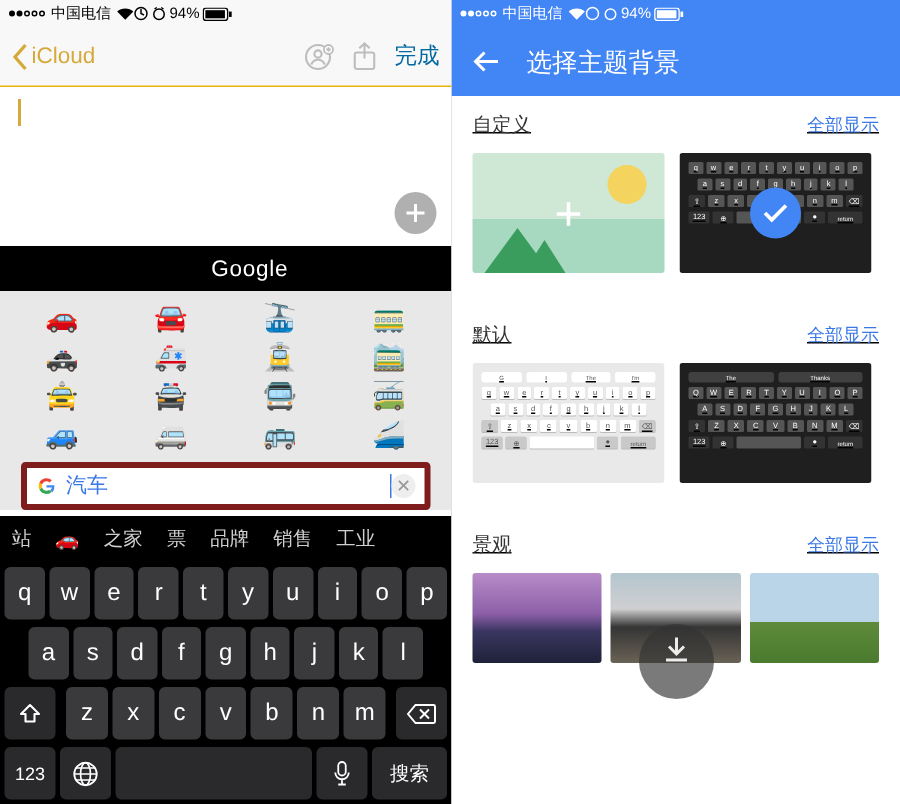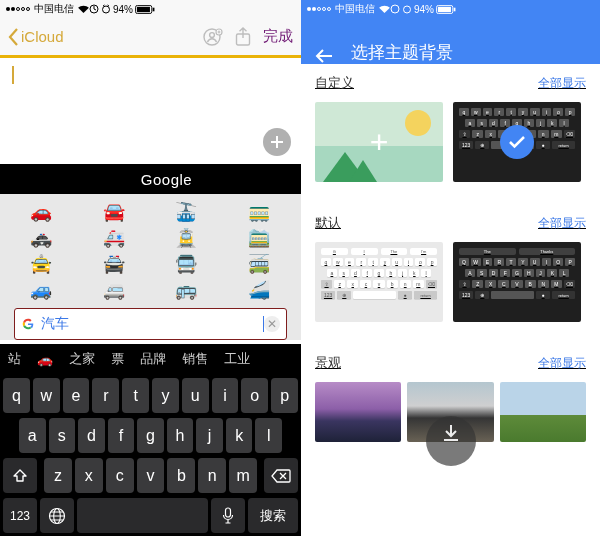--- a/index.html
+++ b/index.html
@@ -12,58 +12,58 @@
   .left .status { background:#f8f8f8; color:#000; }
   .right .status { background:#4285f4; color:#fff; }
   .dots { display:flex; gap:1px; margin-right:4px; }
   .dot { width:4px; height:4px; border-radius:50%; background:#000; }
   .right .dot { background:#fff; }
   .dot.hollow { background:transparent; border:0.8px solid #000; }
   .right .dot.hollow { border-color:#fff; }
   .status .spacer { flex:1; text-align:center; font-weight:600; }
   .status .r { display:flex; align-items:center; gap:2px; }
   
-  .nav { height:40px; background:#f8f8f8; border-bottom:3px solid #eab308; display:flex; align-items:center; padding:0 8px; font-size:15px; }
+  .nav { height:40px; background:#f8f8f8; border-bottom:1px solid #eab308; display:flex; align-items:center; padding:0 8px; font-size:15px; }
   .nav .back { color:#d5a93a; display:flex; align-items:center; gap:2px; }
   .nav .gap { flex:1; }
   .nav .ic { width:20px; height:20px; display:flex; align-items:center; justify-content:center; color:#bdbdbd; margin-left:10px; }
-  .nav .done { color:#701a75; margin-left:10px; }
+  .nav .done { color:#0369a1; margin-left:10px; }
   svg { display:block; }
   
   .note { height:106px; background:#fff; position:relative; padding:8px 12px; }
   .cursor { width:2px; height:18px; background:#d5a93a; }
   .plus-circle { position:absolute; right:10px; bottom:8px; width:28px; height:28px; border-radius:50%; background:#b0b0b0; color:#fff; display:flex; align-items:center; justify-content:center; font-size:20px; }
   
   .ghead { height:30px; background:#000; color:#fff; display:flex; align-items:center; justify-content:center; font-size:15px; letter-spacing:0.5px;padding-left:32px; }
   
   .emoji-wrap { background:#e8e8e8; padding:6px 8px 0 8px; }
   .emoji-grid { display:grid; grid-template-columns:repeat(4,1fr); gap:2px 6px; font-size:18px; line-height:24px; }
   .emoji-grid span { text-align:center; }
   
-  .gsearch { background:#fff; height:32px; border:1px solid #7f1d1d; border-radius:3px; margin:6px 6px 4px 6px; display:flex; align-items:center; padding:0 6px; position:relative; }
+  .gsearch { background:#fff; height:32px; border:4px solid #7f1d1d; border-radius:3px; margin:6px 6px 4px 6px; display:flex; align-items:center; padding:0 6px; position:relative; }
   .glogo { width:14px; height:14px; margin-right:6px; }
   .gsearch .txt { color:#3b78e7; font-size:14px; flex:1; }
   .gsearch .clear { color:#999; font-size:12px; width:16px; height:16px; border-radius:50%; background:#eee; display:flex; align-items:center; justify-content:center; }
   
   .sugg { background:#000; color:#cfcfcf; display:flex; align-items:center; height:30px; font-size:13px; overflow:hidden;}
   .sugg span { padding:0 8px; white-space:nowrap; }
   
   .kb { background:#000; padding:4px 3px 6px 3px; }
   .krow { display:flex; gap:3px; margin-bottom:5px; justify-content:center; }
   .key { background:#3a3a3c; color:#fff; border-radius:4px; height:35px; flex:1; display:flex; align-items:center; justify-content:center; font-size:16px; }
   .krow.r2 { padding:0 16px; }
   .krow.r3 .shift, .krow.r3 .del { flex:0 0 34px; background:#2a2a2c; }
   .krow.r4 .num { flex:0 0 34px; background:#2a2a2c; font-size:12px; }
   .krow.r4 .globe { flex:0 0 34px; background:#2a2a2c; }
   .krow.r4 .mic   { flex:0 0 34px; background:#2a2a2c; }
   .krow.r4 .space { flex:1; background:#2a2a2c; }
   .krow.r4 .search{ flex:0 0 50px; background:#2a2a2c; font-size:13px; }
   .krow:last-child{ margin-bottom:0; }
   
-  .rhead { background:#4285f4; color:#fff; height:46px; display:flex; align-items:flex-end; padding:0 14px; font-size:17px; }
+  .rhead { background:#4285f4; color:#fff; height:46px; display:flex; align-items:center; padding:0 14px; font-size:17px; }
   .rhead .arrow { margin-right:18px; }
   .section { padding:10px 14px 4px 14px;text-decoration:underline; }
   .section-head { display:flex; align-items:center; font-size:13px; margin-bottom:10px; }
   .section-head .t { color:#333; }
   .section-head .gap { flex:1; }
   .section-head .all { color:#3b78e7; font-size:12px; }
   .thumbs { display:flex; gap:10px; }
   .thumb { width:128px; height:80px; border-radius:2px; position:relative; overflow:hidden; background:#ccc; }
   .thumb.scenic { width:88px; height:60px; }
   

